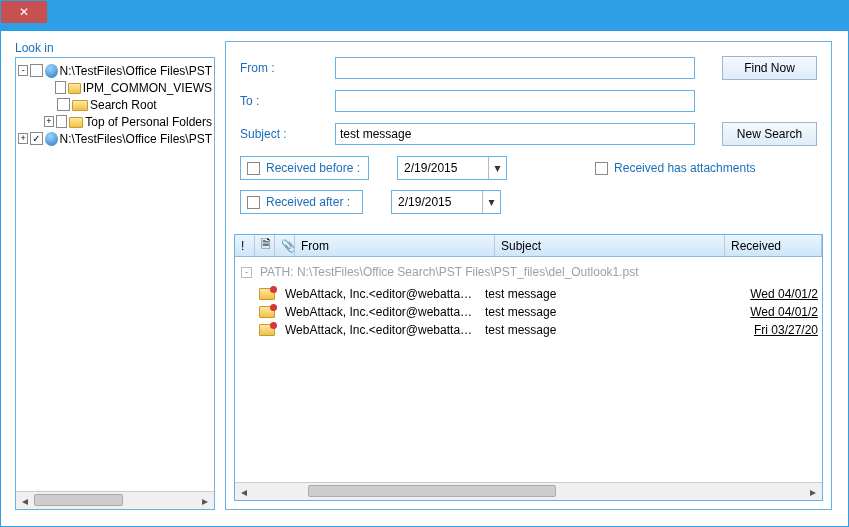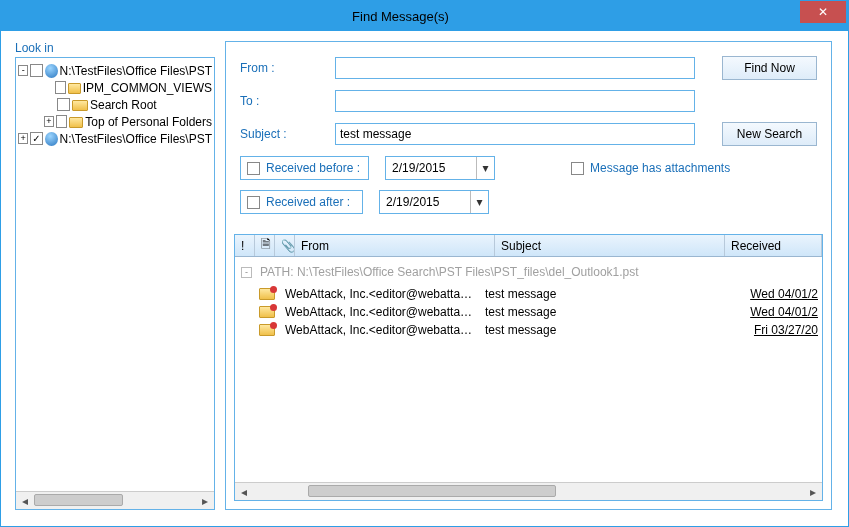--- a/index.html
+++ b/index.html
@@ -27,21 +27,21 @@
 .hscroll .thumb { position: absolute; top: 2px; left: 0; height: 12px; background: #cdcdcd; border: 1px solid #aaa; border-radius: 2px; }
 .right-panel { flex: 1; border: 1px solid #64b2e8; display: flex; flex-direction: column; background: #fff; }
 .search-form { padding: 14px 14px 10px 14px; }
 .form-row { display: flex; align-items: center; margin-bottom: 10px; gap: 25px; }
 .form-label { width: 70px; color: #1a6fb8; }
 .form-input { border: 1px solid #64b2e8; height: 22px; padding: 0 4px; background: #fff; }
 .form-input.wide { width: 360px; }
 .btn { width: 95px; height: 24px; border: 1px solid #9ab6d0; background: linear-gradient(#f4f9fe,#deecf9); color: #000; cursor: pointer; display: inline-flex; align-items: center; justify-content: center; }
 .btn.disabled { color: #999; cursor: default; }
 .btn-col { margin-left: auto; }
-.check-row { display: flex; align-items: center; gap: 16px; margin-bottom: 10px; }
+.check-row { display: flex; align-items: center; gap: 28px; margin-bottom: 10px; }
 .chk-group { display: inline-flex; align-items: center; border: 1px solid #64b2e8; height: 24px; padding: 0 8px 0 6px; gap: 6px; }
 .chk-box { width: 13px; height: 13px; border: 1px solid #888; background: #fff; cursor: pointer; }
 .chk-label { color: #1a6fb8; }
 .date-sel { display: inline-flex; align-items: center; border: 1px solid #64b2e8; height: 24px; width: 110px; background: #fff; cursor: pointer; }
 .date-val { flex: 1; padding: 0 6px; }
 .date-arrow { width: 18px; border-left: 1px solid #bbb; display: flex; align-items: center; justify-content: center; height: 100%; color: #333; }
 .plain-check { display: inline-flex; align-items: center; gap: 6px; margin-left: 60px; }
 .results { flex: 1; margin: 0 8px 8px 8px; border: 1px solid #64b2e8; display: flex; flex-direction: column; overflow: hidden; }
 .res-header { height: 22px; background: linear-gradient(#eaf4fd,#cfe6f9); border-bottom: 1px solid #9ab6d0; display: flex; }
 .res-header .col { border-right: 1px solid #b7c9da; padding: 3px 6px; color: #000; display: flex; align-items: center; overflow: hidden; }
@@ -60,21 +60,20 @@
 .res-row .c-from { width: 200px; }
 .res-row .c-subj { width: 230px; }
 .res-row .c-recv { flex: 1; text-align: right; padding-right: 4px; text-decoration: underline; }
 .res-hscroll { height: 18px; border-top: 1px solid #ccc; background: #f0f0f0; display: flex; }
 </style>
 </head>
 <body>
 
 <div class="window">
   <div class="titlebar">
-    <div class="title-text">Find Message(s)</div>
     <div class="close-btn">
       <span>✕</span>
     </div>
   </div>
 
   <div class="content">
 
     <div class="left-panel">
       <div class="left-label">Look in</div>
       <div class="tree-box">
@@ -150,21 +149,21 @@
           <span class="chk-group">
             <span class="chk-box"></span>
             <span class="chk-label">Received before :</span>
           </span>
           <span class="date-sel">
             <span class="date-val">2/19/2015</span>
             <span class="date-arrow">▾</span>
           </span>
           <span class="plain-check">
             <span class="chk-box"></span>
-            <span class="chk-label">Message has attachments</span>
+            <span class="chk-label">Received has attachments</span>
           </span>
         </div>
 
         <div class="check-row">
           <span class="chk-group" style="padding-right:12px">
             <span class="chk-box"></span>
             <span class="chk-label">Received after :</span>
           </span>
           <span class="date-sel">
             <span class="date-val">2/19/2015</span>

